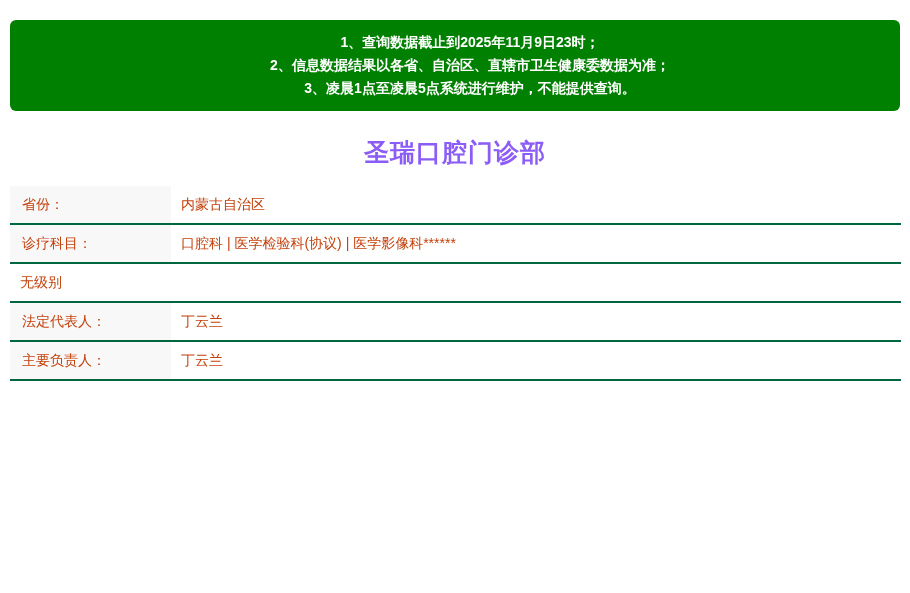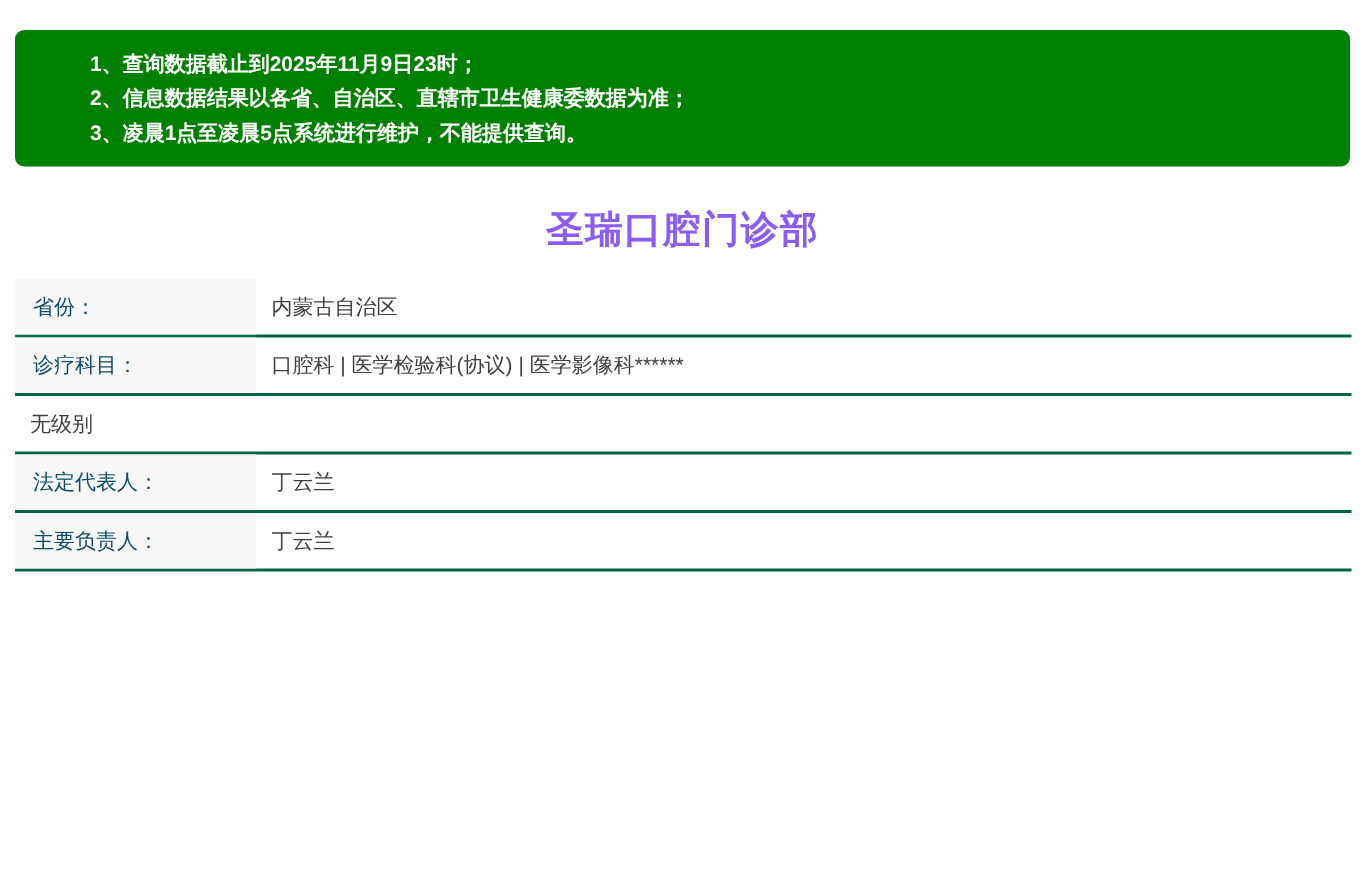--- a/index.html
+++ b/index.html
@@ -1,15 +1,15 @@
 <!DOCTYPE html>
 <html style="--banner-bg: #008000; --banner-fg: #ffffff; --row-border: #00663f; --label-bg: #f8f8f8;"><head>
 <meta charset="utf-8">
 <style>
-  * { margin: 0; padding: 0; box-sizing: border-box; }
+  * { margin: 0; padding: 0; box-sizing: border-box; text-align: center; }
   html, body {
     width: 910px; height: 593px;
     background: #ffffff;
     font-family: "Liberation Sans", "DejaVu Sans", sans-serif;
     overflow: hidden;
   }
   .notice {
     margin: 20px 10px 0 10px;
     background: var(--banner-bg, #008000);
     border-radius: 6px;
@@ -40,30 +40,30 @@
     border-bottom: 2px solid var(--row-border, #00663f);
   }
   .detail-label {
     flex: 0 0 161px;
     width: 161px;
     background: var(--label-bg, #f8f8f8);
     display: flex;
     align-items: center;
     padding-left: 12px;
     font-size: 14px;
-    color: #0c4a6e;
+    color: #c2410c;
     white-space: nowrap;
   }
   .detail-value {
     flex: 1;
     display: flex;
     align-items: center;
     padding-left: 10px;
     font-size: 14px;
-    color: #404040;
+    color: #c2410c;
     white-space: nowrap;
   }
 </style>
 </head>
 <body>
 
 <div class="notice">
   <div class="notice-line">1、查询数据截止到2025年11月9日23时；</div>
   <div class="notice-line">2、信息数据结果以各省、自治区、直辖市卫生健康委数据为准；</div>
   <div class="notice-line">3、凌晨1点至凌晨5点系统进行维护，不能提供查询。</div>

